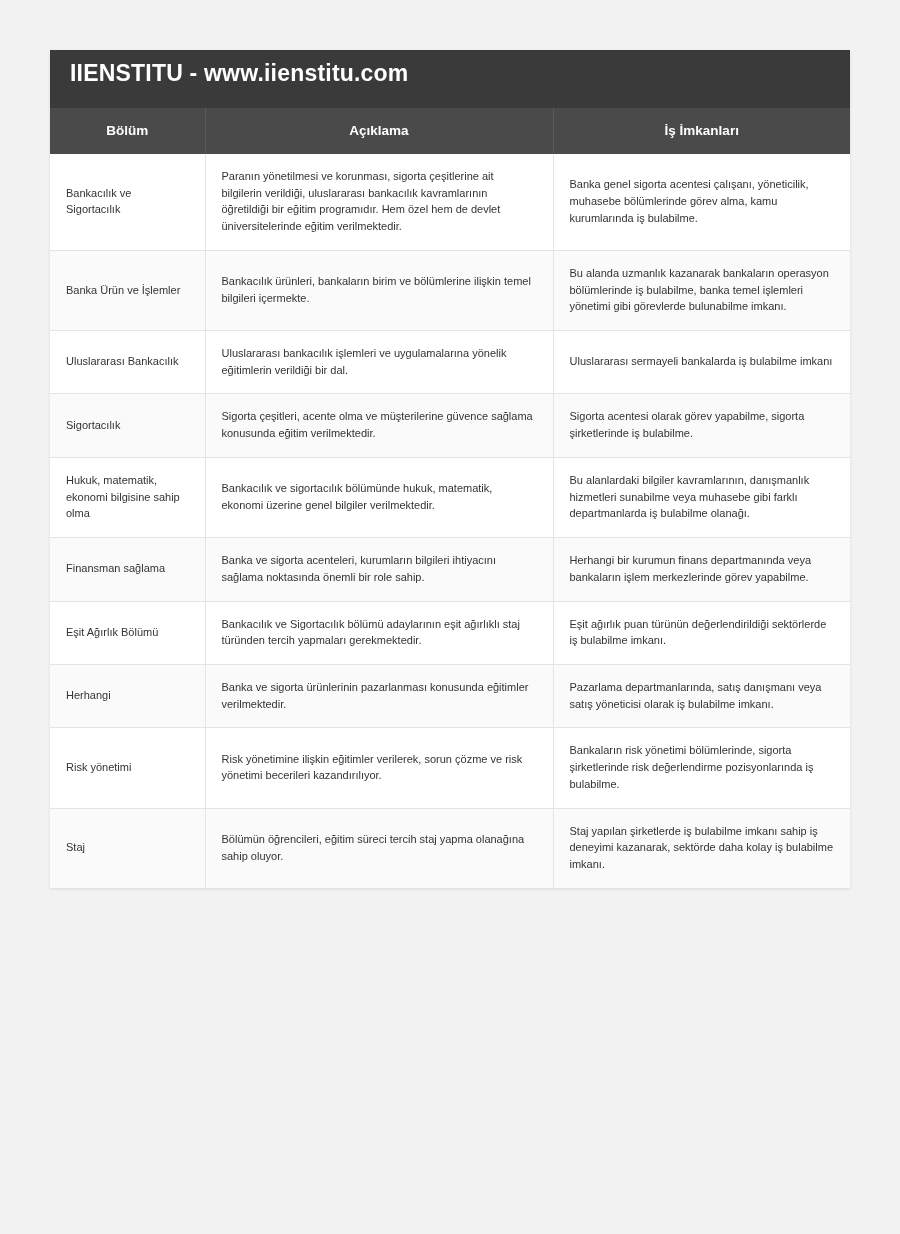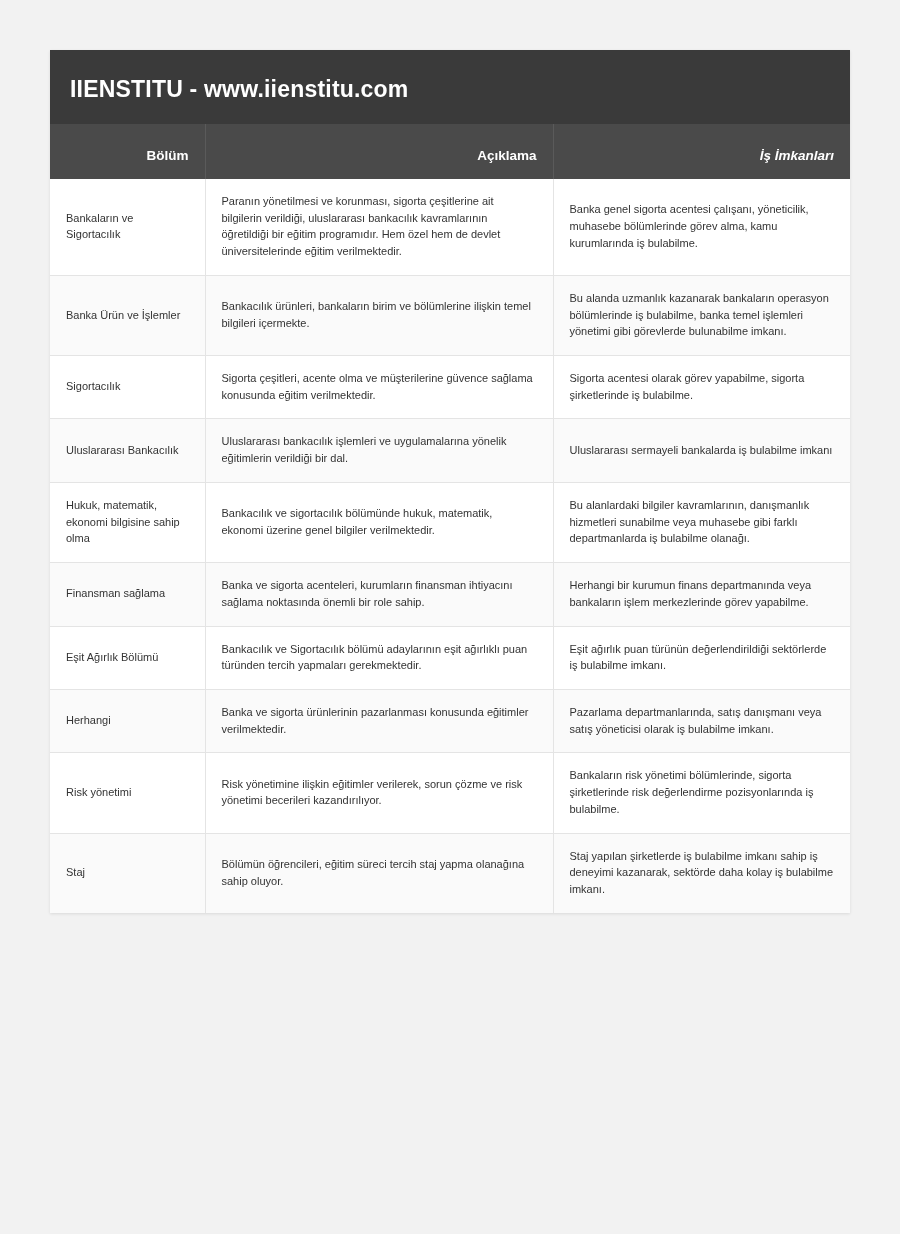--- a/index.html
+++ b/index.html
@@ -22,44 +22,43 @@
   }
   .card {
     width: 800px;
     background: #ffffff;
     box-shadow: 0 1px 3px rgba(0,0,0,0.10);
     overflow: hidden;
   }
   .title-bar {
     background: #3a3a3a;
     color: #ffffff;
-    padding: 26px 20px 21px 20px;
+    padding: 10px 20px 21px 20px;
     font-size: 23px;
     font-weight: bold;
     letter-spacing: 0.2px;
   }
   table.data {
     border-collapse: collapse;
     width: 100%;
     table-layout: fixed;
   }
   table.data thead th {
     background: #4a4a4a;
     color: #ffffff;
     font-size: 13.5px;
     font-weight: bold;
-    text-align: right;
-    padding: 24px 16px 16px 16px;
+    text-align: center;
+    padding: 15px 16px 16px 16px;
     vertical-align: middle;
     border-right: 1px solid #5a5a5a;
     margin-left: 29px;
   }
   table.data thead th:last-child {
     border-right: none;
-    font-style: italic;
   }
   col.c1 { width: 155px; }
   col.c2 { width: 348px; }
   col.c3 { width: 297px; }
   table.data tbody td {
     font-size: 11px;
     line-height: 1.52;
     color: #333333;
     padding: 14px 16px 15px 16px;
     vertical-align: middle;
@@ -97,52 +96,52 @@
       </colgroup>
       <thead>
         <tr>
           <th>Bölüm</th>
           <th>Açıklama</th>
           <th>İş İmkanları</th>
         </tr>
       </thead>
       <tbody>
         <tr>
-          <td class="col-section">Bankaların ve Sigortacılık</td>
+          <td class="col-section">Bankacılık ve Sigortacılık</td>
           <td>Paranın yönetilmesi ve korunması, sigorta çeşitlerine ait bilgilerin verildiği, uluslararası bankacılık kavramlarının öğretildiği bir eğitim programıdır. Hem özel hem de devlet üniversitelerinde eğitim verilmektedir.</td>
           <td>Banka genel sigorta acentesi çalışanı, yöneticilik, muhasebe bölümlerinde görev alma, kamu kurumlarında iş bulabilme.</td>
         </tr>
         <tr>
           <td class="col-section">Banka Ürün ve İşlemler</td>
           <td>Bankacılık ürünleri, bankaların birim ve bölümlerine ilişkin temel bilgileri içermekte.</td>
           <td>Bu alanda uzmanlık kazanarak bankaların operasyon bölümlerinde iş bulabilme, banka temel işlemleri yönetimi gibi görevlerde bulunabilme imkanı.</td>
         </tr>
         <tr>
+          <td class="col-section">Uluslararası Bankacılık</td>
+          <td>Uluslararası bankacılık işlemleri ve uygulamalarına yönelik eğitimlerin verildiği bir dal.</td>
+          <td>Uluslararası sermayeli bankalarda iş bulabilme imkanı</td>
+        </tr>
+        <tr>
           <td class="col-section">Sigortacılık</td>
           <td>Sigorta çeşitleri, acente olma ve müşterilerine güvence sağlama konusunda eğitim verilmektedir.</td>
           <td>Sigorta acentesi olarak görev yapabilme, sigorta şirketlerinde iş bulabilme.</td>
-        </tr>
-        <tr>
-          <td class="col-section">Uluslararası Bankacılık</td>
-          <td>Uluslararası bankacılık işlemleri ve uygulamalarına yönelik eğitimlerin verildiği bir dal.</td>
-          <td>Uluslararası sermayeli bankalarda iş bulabilme imkanı</td>
         </tr>
         <tr>
           <td class="col-section">Hukuk, matematik, ekonomi bilgisine sahip olma</td>
           <td>Bankacılık ve sigortacılık bölümünde hukuk, matematik, ekonomi üzerine genel bilgiler verilmektedir.</td>
           <td>Bu alanlardaki bilgiler kavramlarının, danışmanlık hizmetleri sunabilme veya muhasebe gibi farklı departmanlarda iş bulabilme olanağı.</td>
         </tr>
         <tr>
           <td class="col-section">Finansman sağlama</td>
-          <td>Banka ve sigorta acenteleri, kurumların finansman ihtiyacını sağlama noktasında önemli bir role sahip.</td>
+          <td>Banka ve sigorta acenteleri, kurumların bilgileri ihtiyacını sağlama noktasında önemli bir role sahip.</td>
           <td>Herhangi bir kurumun finans departmanında veya bankaların işlem merkezlerinde görev yapabilme.</td>
         </tr>
         <tr>
           <td class="col-section">Eşit Ağırlık Bölümü</td>
-          <td>Bankacılık ve Sigortacılık bölümü adaylarının eşit ağırlıklı puan türünden tercih yapmaları gerekmektedir.</td>
+          <td>Bankacılık ve Sigortacılık bölümü adaylarının eşit ağırlıklı staj türünden tercih yapmaları gerekmektedir.</td>
           <td>Eşit ağırlık puan türünün değerlendirildiği sektörlerde iş bulabilme imkanı.</td>
         </tr>
         <tr>
           <td class="col-section">Herhangi</td>
           <td>Banka ve sigorta ürünlerinin pazarlanması konusunda eğitimler verilmektedir.</td>
           <td>Pazarlama departmanlarında, satış danışmanı veya satış yöneticisi olarak iş bulabilme imkanı.</td>
         </tr>
         <tr>
           <td class="col-section">Risk yönetimi</td>
           <td>Risk yönetimine ilişkin eğitimler verilerek, sorun çözme ve risk yönetimi becerileri kazandırılıyor.</td>

